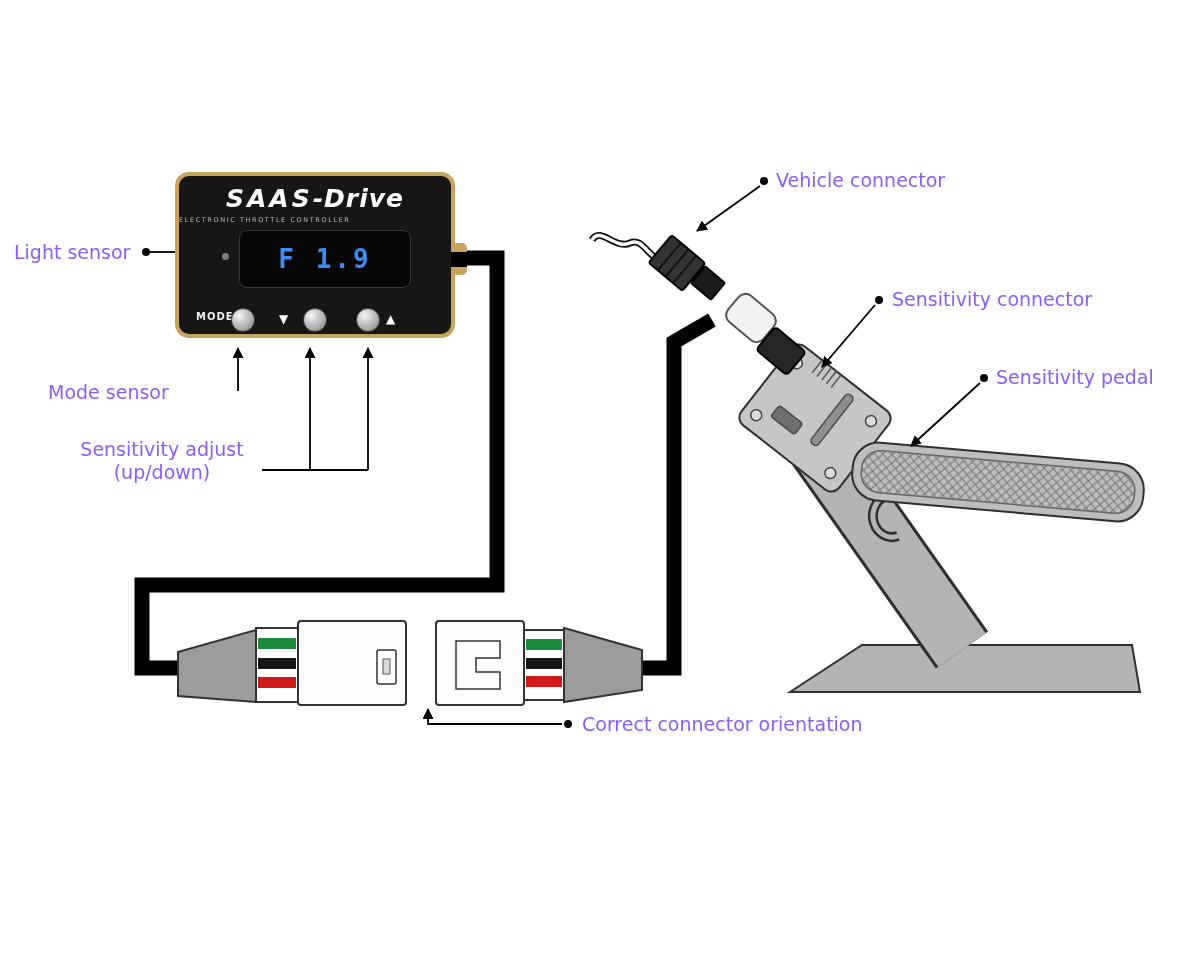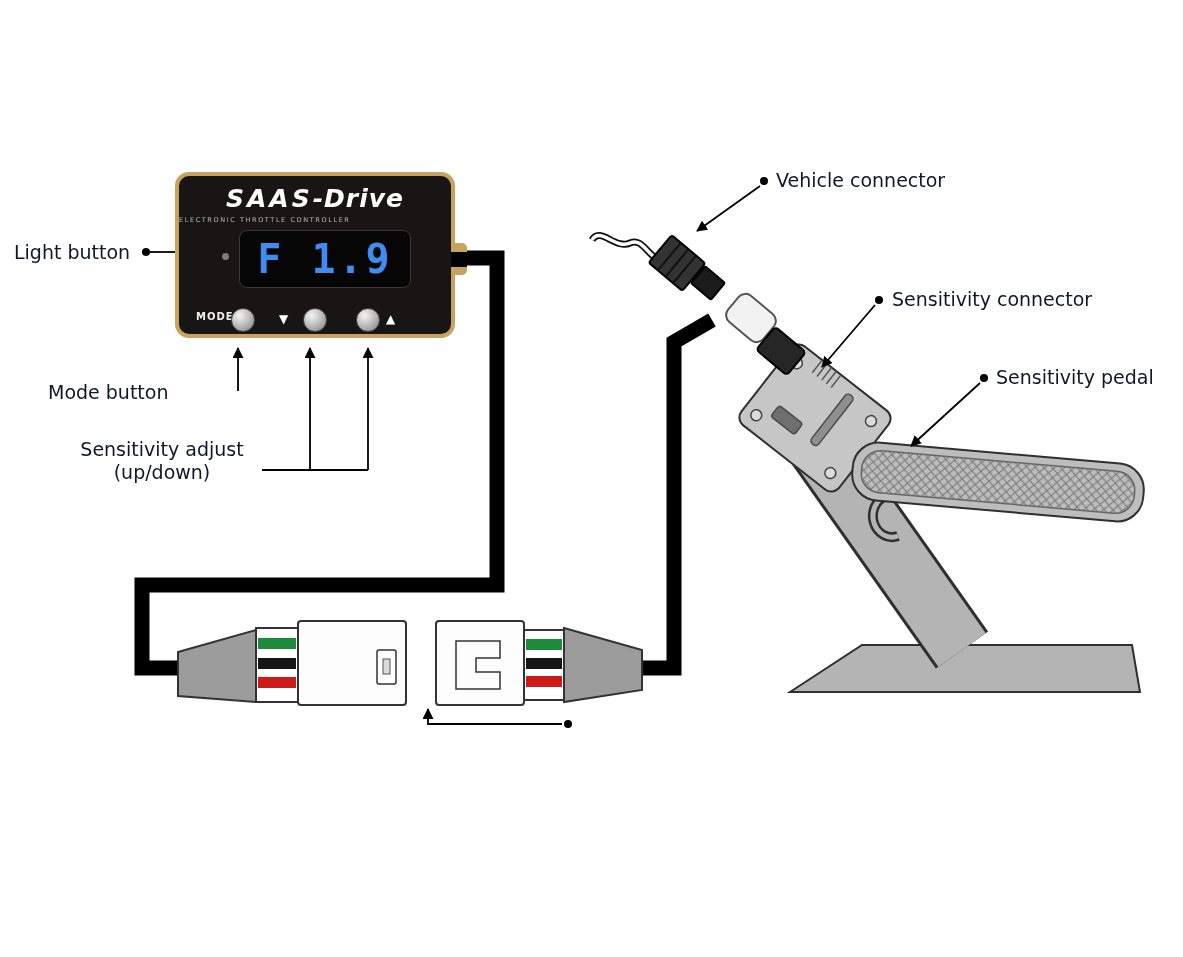--- a/index.html
+++ b/index.html
@@ -1,35 +1,35 @@
 <!DOCTYPE html>
 <html><head>
 <meta charset="utf-8">
 <style>
   html,body{margin:0;padding:0;background:#fff;}
   .canvas{position:relative;width:1183px;height:957px;background:#fff;overflow:hidden;
           font-family:"DejaVu Sans",sans-serif;color:#000;}
   .canvas svg{position:absolute;left:0;top:0;z-index:1;}
 
   
-  .callout{position:absolute;z-index:3;font-size:19px;line-height:23px;white-space:nowrap;color:#0f172a;}
+  .callout{position:absolute;z-index:3;font-size:19px;line-height:23px;white-space:nowrap;color:#8b5cf6;}
   .callout.center{text-align:center;white-space:normal;}
 
   
   .device{position:absolute;left:175px;top:172px;width:272px;height:158px;z-index:2;
           background:#181614;border:4px solid #c8a35e;border-radius:14px;}
   .device-header{position:absolute;left:0;top:8px;width:100%;text-align:center;
                  color:#fff;font-style:italic;font-weight:bold;letter-spacing:1px;}
   .brand{font-size:25px;letter-spacing:3px;}
   .brand-suffix{font-size:25px;}
   .device-subtitle{position:absolute;left:0;top:40px;width:100%;text-align:left;
                    font-size:6.5px;letter-spacing:1.6px;color:#b9b9b9;}
   .display{position:absolute;left:60px;top:54px;width:170px;height:56px;background:#060606;
            border:1px solid #3a3a3a;border-radius:8px;display:flex;align-items:center;justify-content:center;}
-  .display span{font-family:"DejaVu Sans Mono",monospace;font-size:40px;font-weight:bold;
+  .display span{font-family:"DejaVu Sans Mono",monospace;font-size:26px;font-weight:bold;
                 color:#3e8df2;letter-spacing:3px;}
   .light-sensor-dot{position:absolute;left:43px;top:77px;width:7px;height:7px;border-radius:50%;background:#7d7d7d;}
   .mode-label{position:absolute;left:17px;top:135px;font-size:10px;font-weight:bold;
               letter-spacing:1px;color:#eee;}
   .btn{position:absolute;width:22px;height:22px;border-radius:50%;border:1px solid #4a4a4a;
        background:radial-gradient(circle at 35% 30%, #f4f4f4, #a8a8a8 65%, #767676);}
   .btn1{left:52px;top:132px;}
   .btn2{left:124px;top:132px;}
   .btn3{left:177px;top:132px;}
   .glyph{position:absolute;font-size:12px;color:#fff;top:136px;}
@@ -161,29 +161,30 @@
     </div>
     <span class="mode-label">MODE</span>
     <span class="btn btn1"></span>
     <span class="glyph down">▼</span>
     <span class="btn btn2"></span>
     <span class="btn btn3"></span>
     <span class="glyph up">▲</span>
     <div class="cable-stub"></div>
   </div>
 
-  <div class="callout" style="left:14px;top:241px">Light button</div>
+  <div class="callout" style="left:14px;top:241px">Light sensor</div>
 
-  <div class="callout" style="left:48px;top:381px">Mode button</div>
+  <div class="callout" style="left:48px;top:381px">Mode sensor</div>
 
   <div class="callout center" style="left:66px;top:438px;width:192px">
     <div>Sensitivity adjust</div>
     <div>(up/down)</div>
   </div>
 
   <div class="callout" style="left:776px;top:169px">Vehicle connector</div>
 
   <div class="callout" style="left:892px;top:288px">Sensitivity connector</div>
 
   <div class="callout" style="left:996px;top:366px">Sensitivity pedal</div>
 
+  <div class="callout" style="left:582px;top:713px">Correct connector orientation</div>
 
 </div>
 
 </body></html>

